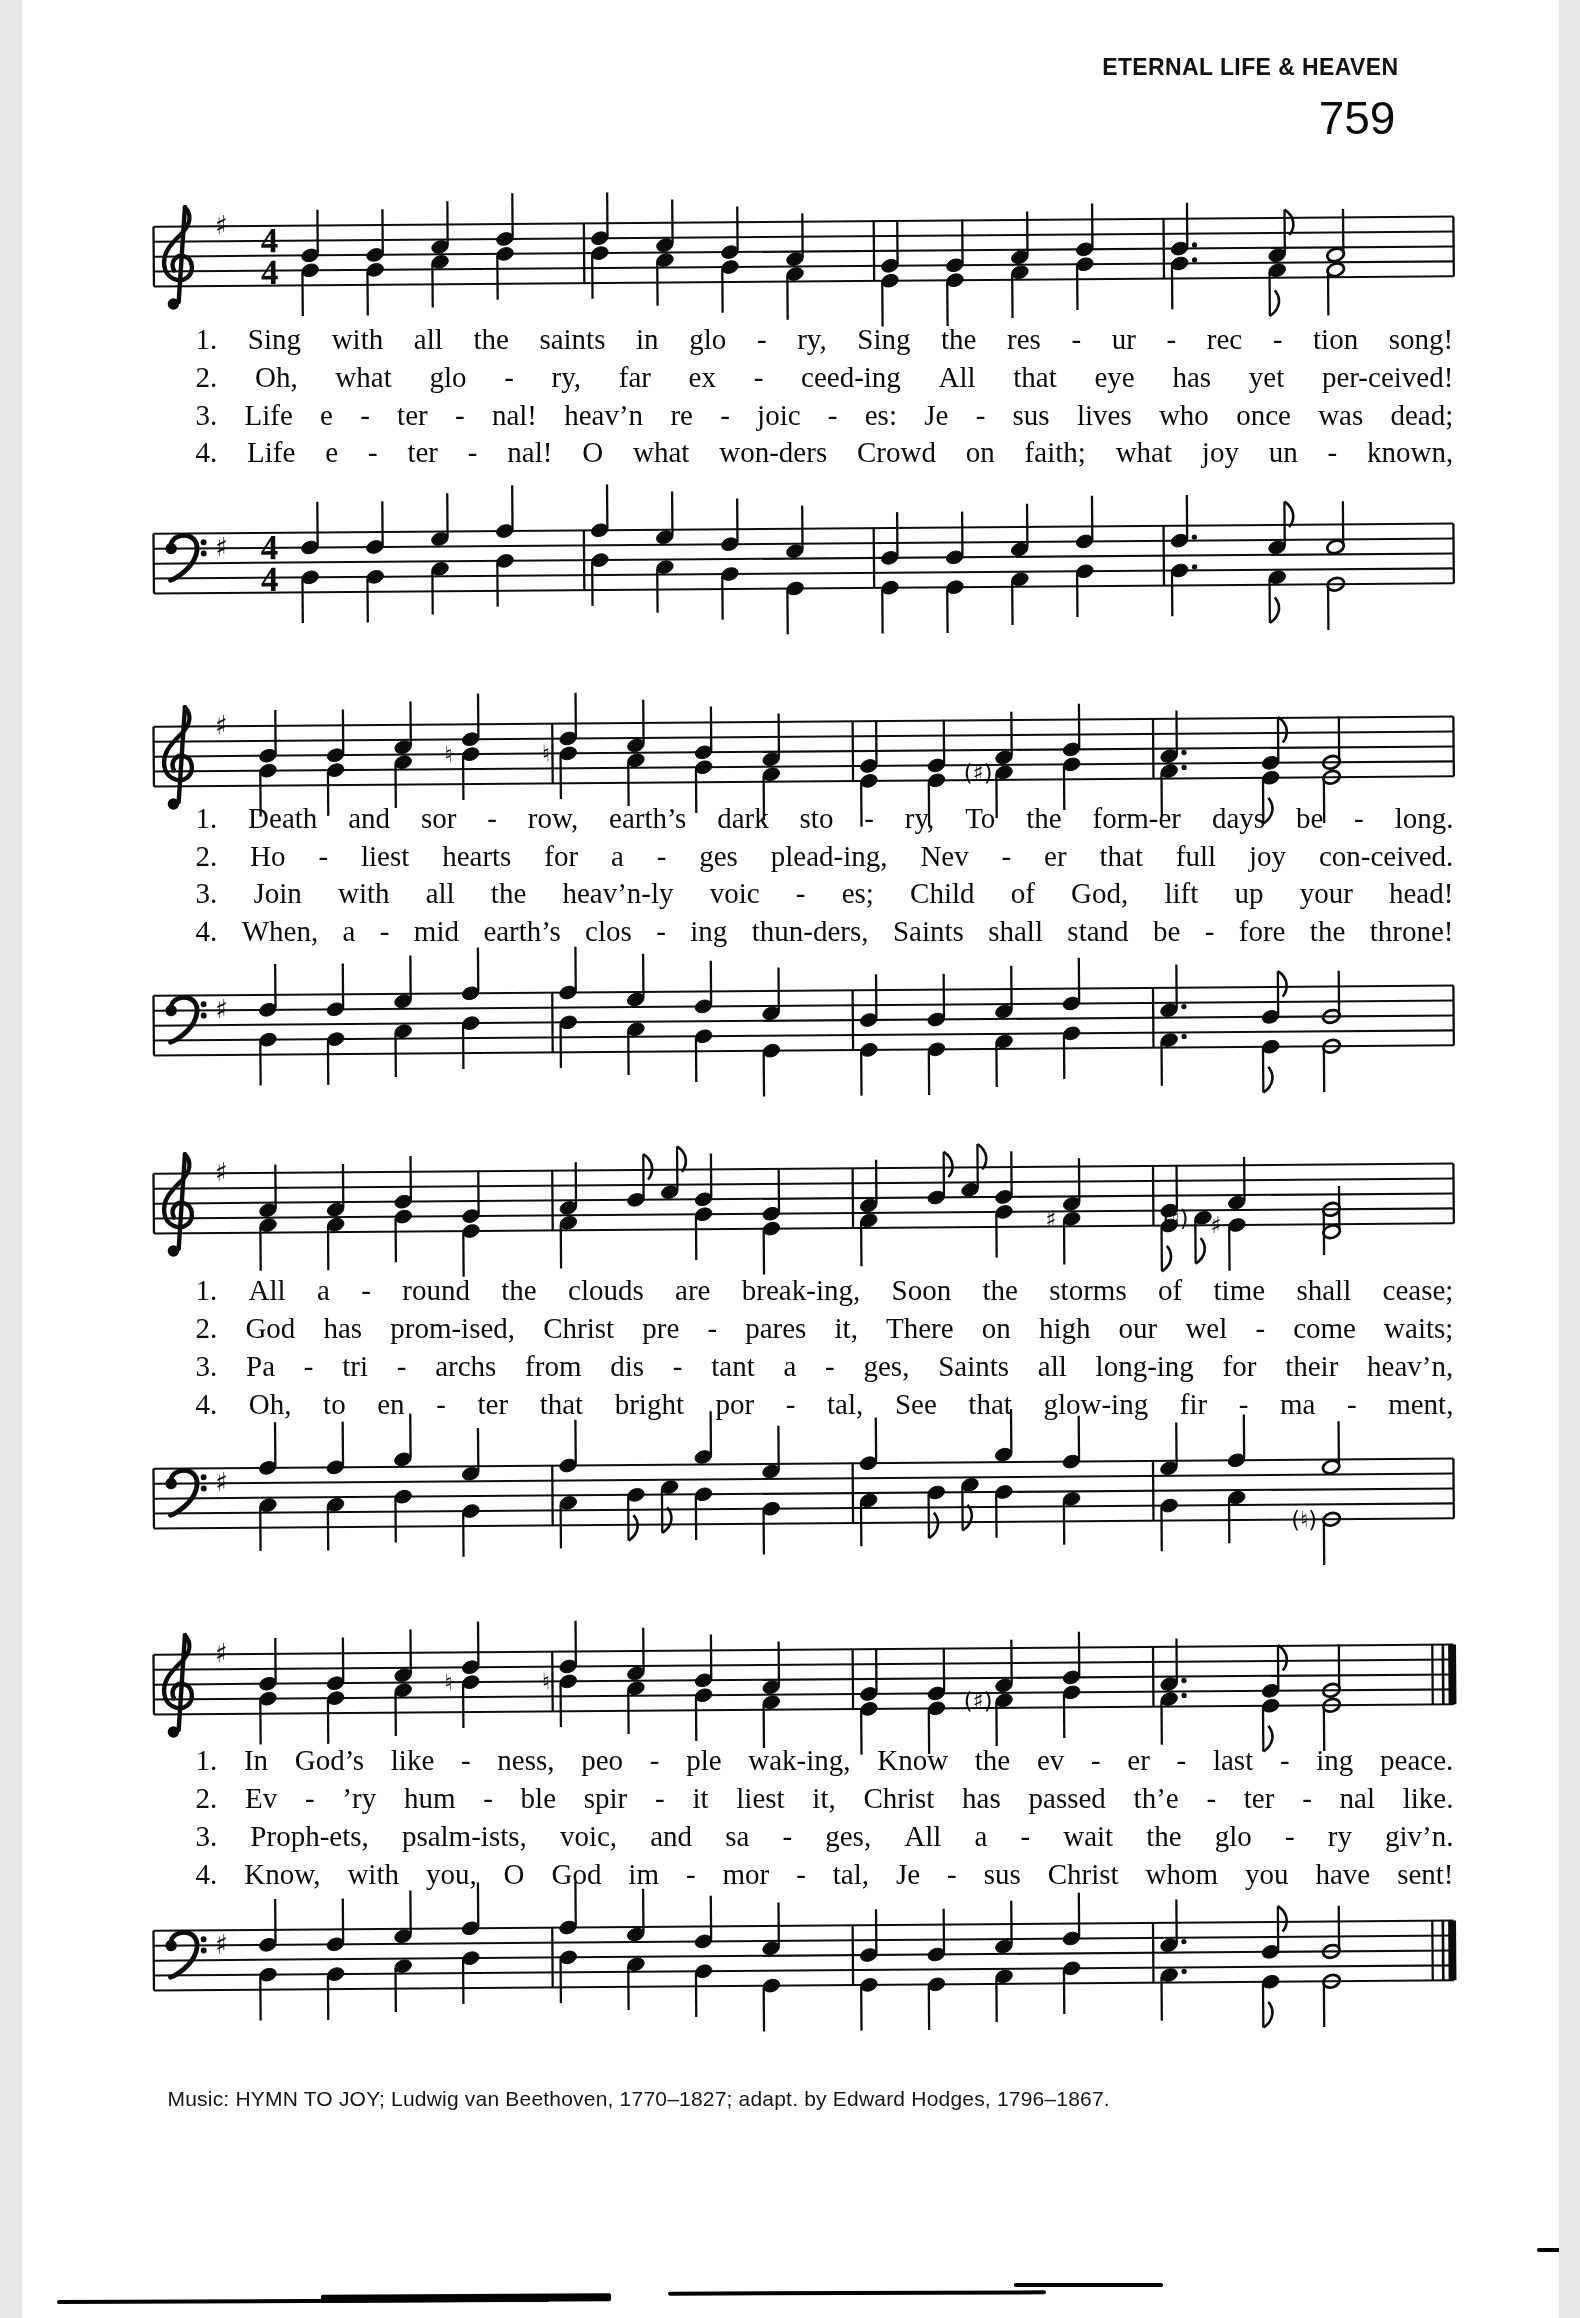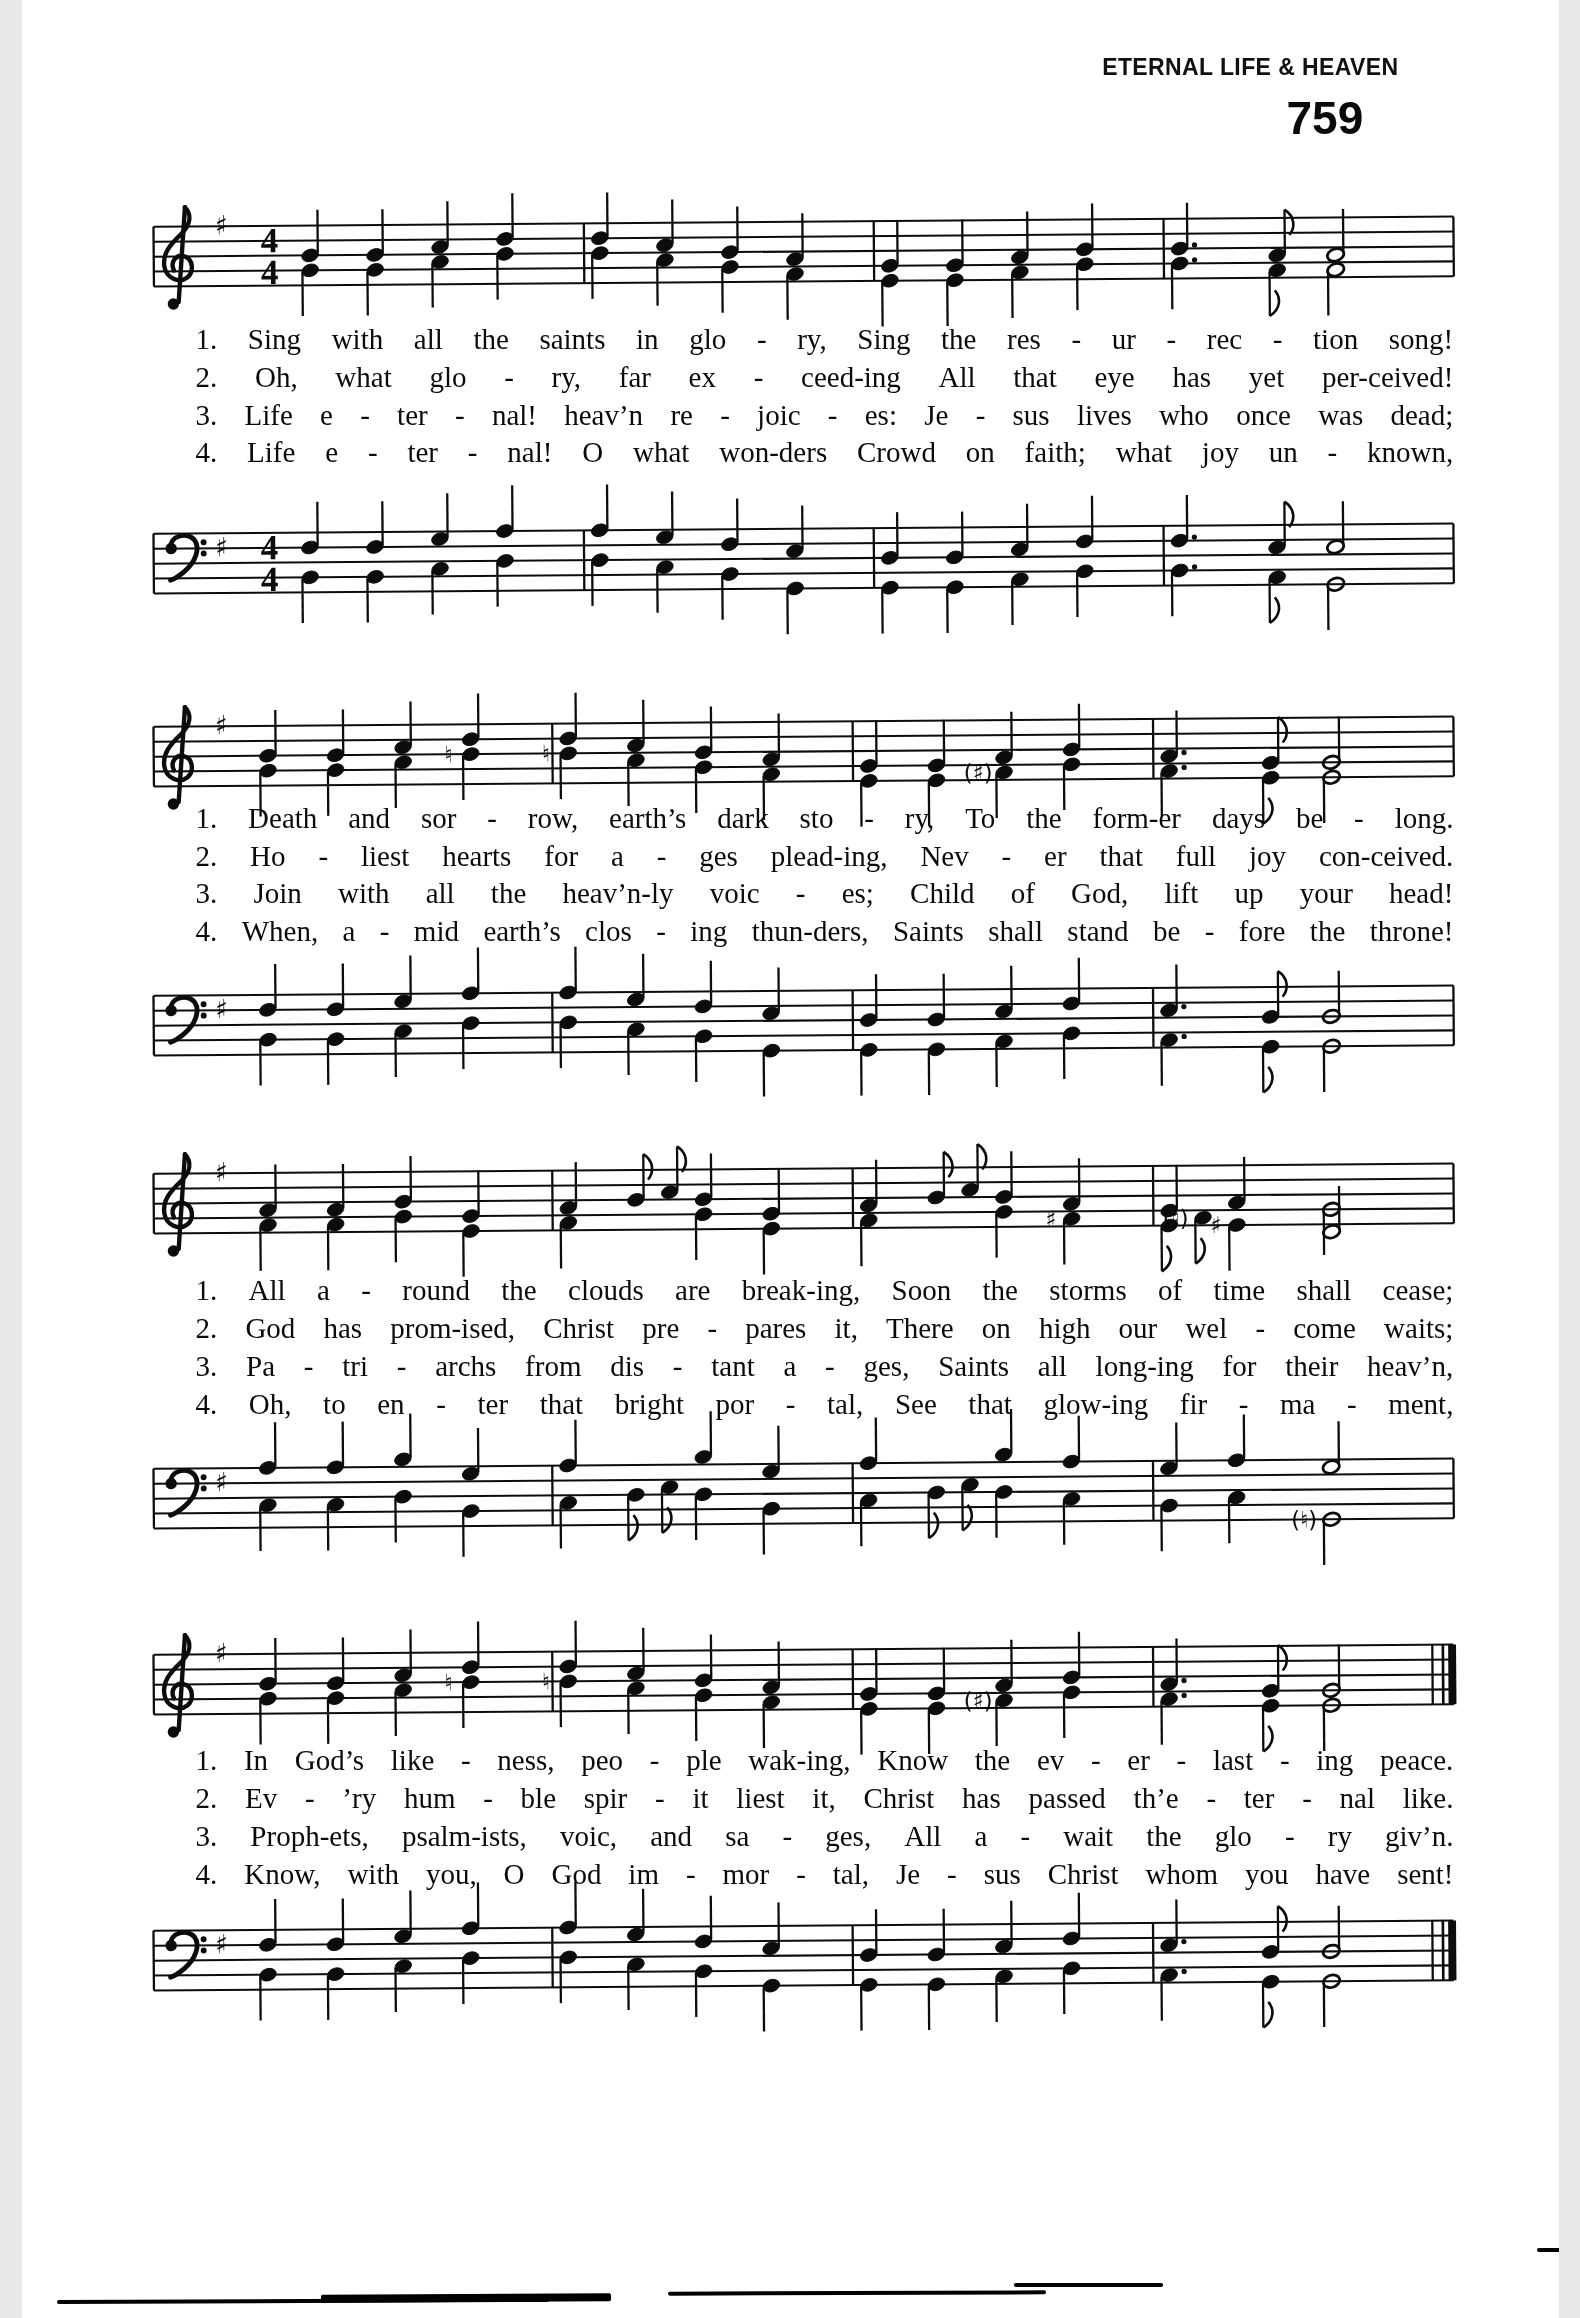--- a/index.html
+++ b/index.html
@@ -3,22 +3,22 @@
 <meta charset="utf-8">
 <style>
   html,body{margin:0;padding:0;background:#e8e8e8;}
   .page{position:relative;width:1537px;height:2319px;background:#ffffff;
         font-family:"Liberation Serif",serif;color:#0c0c0c;overflow:hidden;margin:0 auto;}
   .category{position:absolute;top:54px;right:160px;font-family:"Liberation Sans",sans-serif;
         font-weight:bold;font-size:23px;letter-spacing:0.4px;color:#111;}
   .title{position:absolute;top:98px;left:351px;width:790px;text-align:center;
         font-family:"Liberation Serif",serif;font-variant:small-caps;font-weight:bold;
         font-size:37px;letter-spacing:0.9px;color:#0a0a0a;}
-  .hymn-number{position:absolute;top:91px;left:1265px;width:141px;text-align:left;
-        font-family:"Liberation Sans",sans-serif;font-weight:bold;font-size:46px;color:#0a0a0a;}
+  .hymn-number{position:absolute;top:91px;left:1265px;width:141px;text-align:center;
+        font-family:"Liberation Sans",sans-serif;font-weight:normal;font-size:46px;color:#0a0a0a;}
   .staff-svg{position:absolute;left:0;}
   .lyric-line{position:absolute;left:174px;width:1258px;display:flex;
         justify-content:space-between;font-family:"Liberation Serif",serif;
         font-size:29px;white-space:nowrap;color:#0b0b0b;}
   .lyric-line span{display:inline-block;}
   .footer{position:absolute;left:146px;font-family:"Liberation Sans",sans-serif;
         font-size:21px;color:#141414;letter-spacing:0.2px;}
   .footer i{font-style:italic;}
   .artifact{position:absolute;background:#000;border-radius:1.8px;}
 </style>
@@ -1047,20 +1047,21 @@
           <circle cx="1323" cy="55.5" r="3" fill="#0c0c0c"></circle>
           <ellipse cx="1421.5" cy="68" rx="9.6" ry="6.9" transform="rotate(-18 1421.5 68)" fill="#0c0c0c" stroke="#0c0c0c" stroke-width="1"></ellipse>
           <line x1="1412.7" y1="70" x2="1412.7" y2="120" stroke="#0c0c0c" stroke-width="2.6"></line>
           <path d="M 1412.7 120 C 1425.5 112 1425.5 99 1418.5 91" fill="none" stroke="#0c0c0c" stroke-width="3"></path>
           <ellipse cx="1490.8" cy="68" rx="9.6" ry="6.9" transform="rotate(-18 1490.8 68)" fill="none" stroke="#0c0c0c" stroke-width="3.2"></ellipse>
           <line x1="1482" y1="70" x2="1482" y2="120" stroke="#0c0c0c" stroke-width="2.6"></line>
         </g>
       </svg>
     </div>
 
+  <div class="footer" style="top:2087px">Music: HYMN TO JOY; Ludwig van Beethoven, 1770–1827; adapt. by Edward Hodges, 1796–1867.</div>
 
   <div class="artifact" style="left:35px;top:2299px;width:492px;height:3.5px;transform:rotate(-.25deg)"></div>
   <div class="artifact" style="left:299px;top:2294px;width:290px;height:8px;transform:rotate(-.3deg)"></div>
   <div class="artifact" style="left:646px;top:2291px;width:378px;height:3.5px;transform:rotate(-.2deg)"></div>
   <div class="artifact" style="left:992px;top:2283px;width:149px;height:4.4px"></div>
   <div class="artifact" style="left:1515px;top:2248px;width:42px;height:3.5px"></div>
 </div>
 
 
 </body></html>

